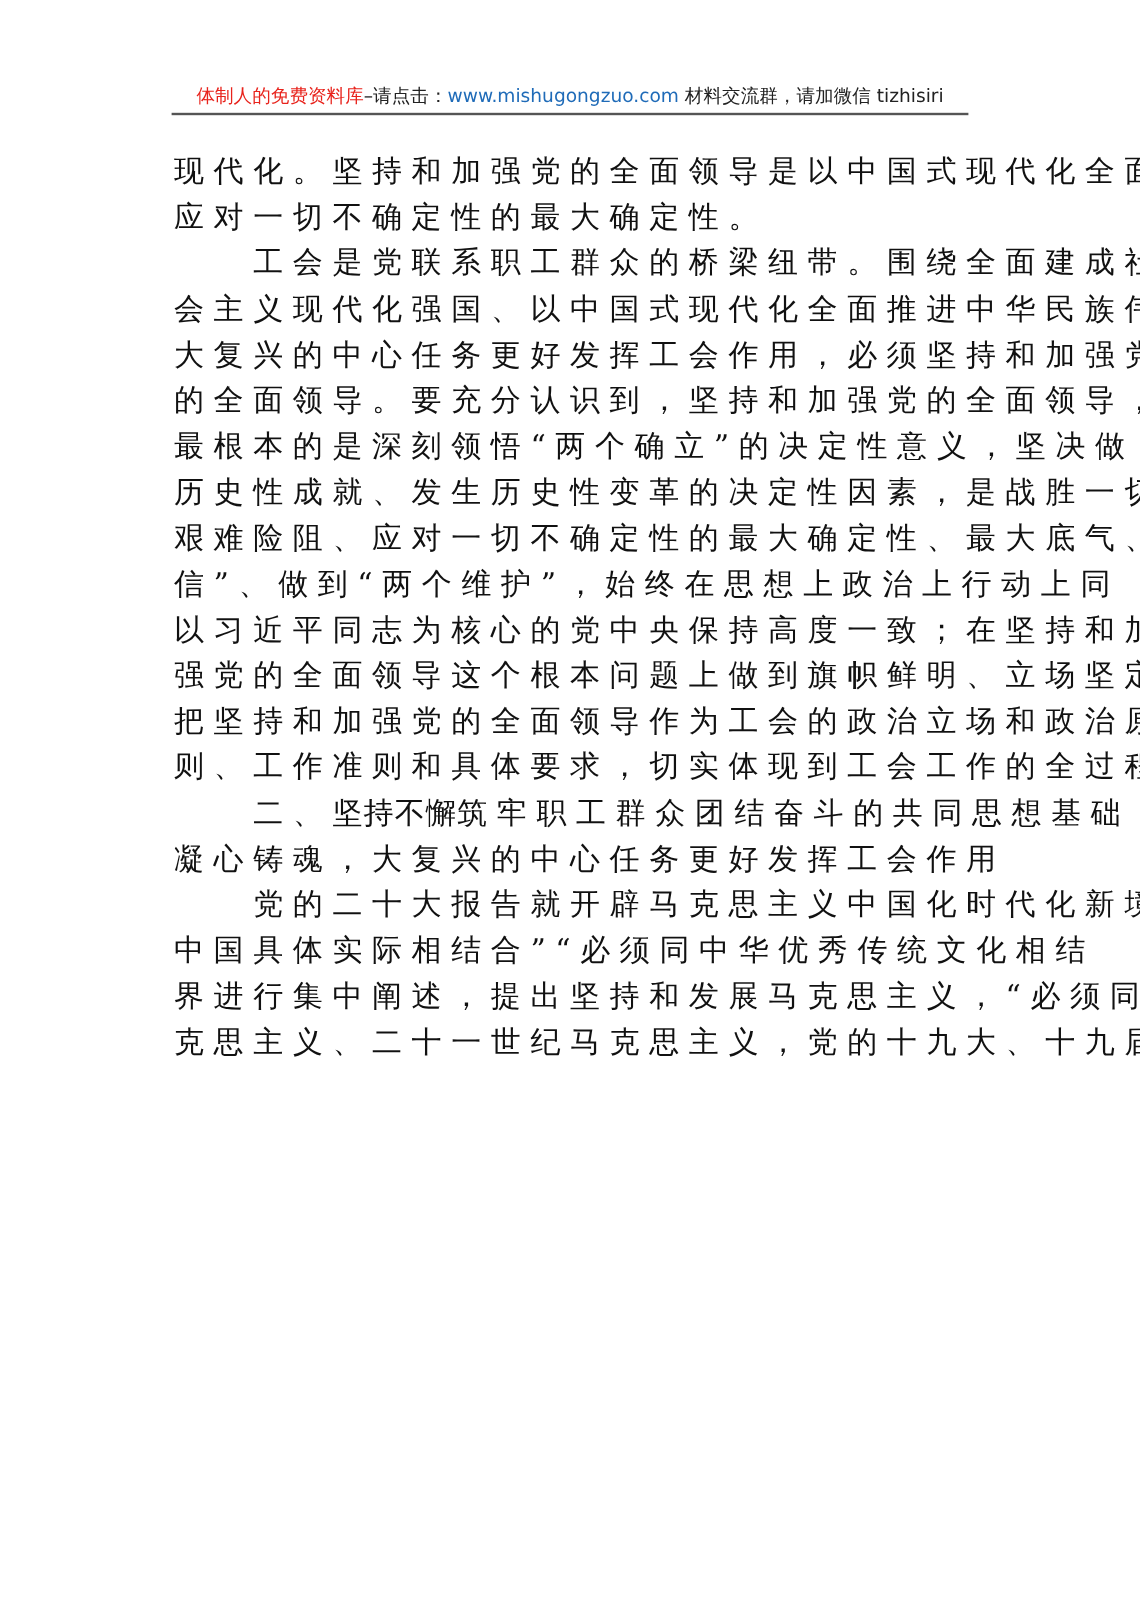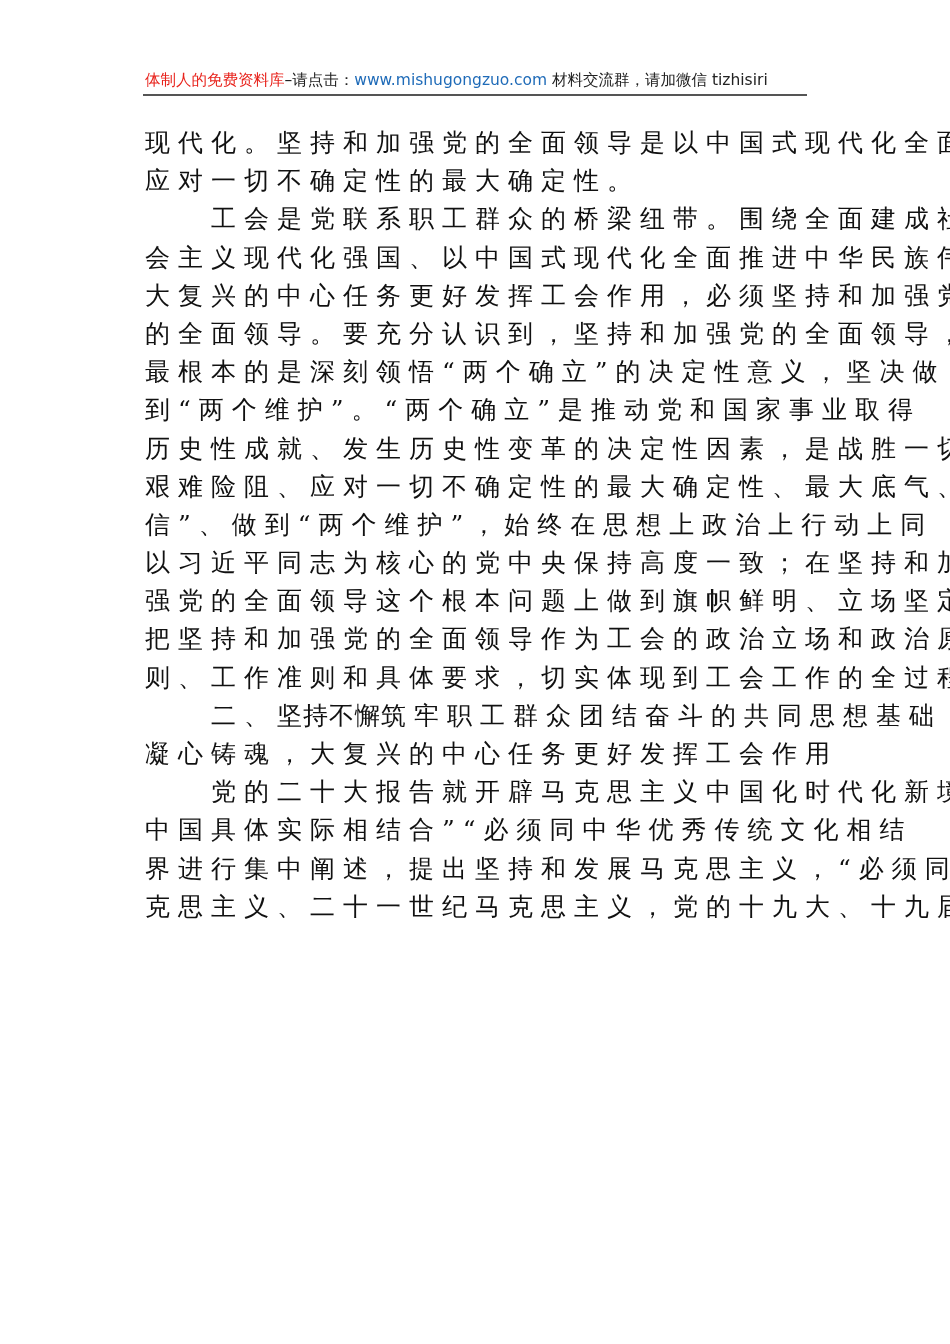--- a/index.html
+++ b/index.html
@@ -1,20 +1,20 @@
 <!DOCTYPE html>
 <html><head>
 <meta charset="utf-8">
 <style>
   html, body { margin: 0; padding: 0; background: #ffffff; }
   body { width: 950px; height: 1344px; position: relative; overflow: hidden; }
   .header {
     position: absolute; left: 145px; top: 68px; width: 660px; height: 24px;
     font-family: "DejaVu Sans", sans-serif; font-size: 15.5px; line-height: 24px;
-    white-space: nowrap; color: #222;
+    white-space: nowrap; color: #222; text-align: center;
   }
   .header .brand { color: #e8231c; }
   .header .link { color: #1f6bb8; }
   .header-rule {
     position: absolute; left: 143px; top: 94px; width: 664px; height: 0;
     border-top: 2px solid #555;
   }
   .content {
     position: absolute; left: 145px; top: 124px; width: 664px;
     font-family: "DejaVu Serif", serif; font-size: 25px; line-height: 38.2px;
@@ -33,21 +33,20 @@
 <div class="header-rule"></div>
 
 <div class="content">
   <span class="line">现代化。坚持和加强党的全面领导是以中国式现代化全面</span>
   <span class="line">应对一切不确定性的最大确定性。</span>
   <span class="line indent">工会是党联系职工群众的桥梁纽带。围绕全面建成社</span>
   <span class="line">会主义现代化强国、以中国式现代化全面推进中华民族伟</span>
   <span class="line">大复兴的中心任务更好发挥工会作用，必须坚持和加强党</span>
   <span class="line">的全面领导。要充分认识到，坚持和加强党的全面领导，</span>
   <span class="line">最根本的是深刻领悟“两个确立”的决定性意义，坚决做</span>
-  <span class="line">到“两个维护”。“两个确立”是推动党和国家事业取得</span>
   <span class="line">历史性成就、发生历史性变革的决定性因素，是战胜一切</span>
   <span class="line">艰难险阻、应对一切不确定性的最大确定性、最大底气、</span>
   <span class="line">信”、做到“两个维护”，始终在思想上政治上行动上同</span>
   <span class="line">以习近平同志为核心的党中央保持高度一致；在坚持和加</span>
   <span class="line">强党的全面领导这个根本问题上做到旗帜鲜明、立场坚定</span>
   <span class="line">把坚持和加强党的全面领导作为工会的政治立场和政治原</span>
   <span class="line">则、工作准则和具体要求，切实体现到工会工作的全过程</span>
 
   <span class="line indent"><span>二、</span><span class="bold">坚持不懈</span><span>筑牢职工群众团结奋斗的共同思想基础</span></span>
   <span class="line">凝心铸魂，大复兴的中心任务更好发挥工会作用</span>

